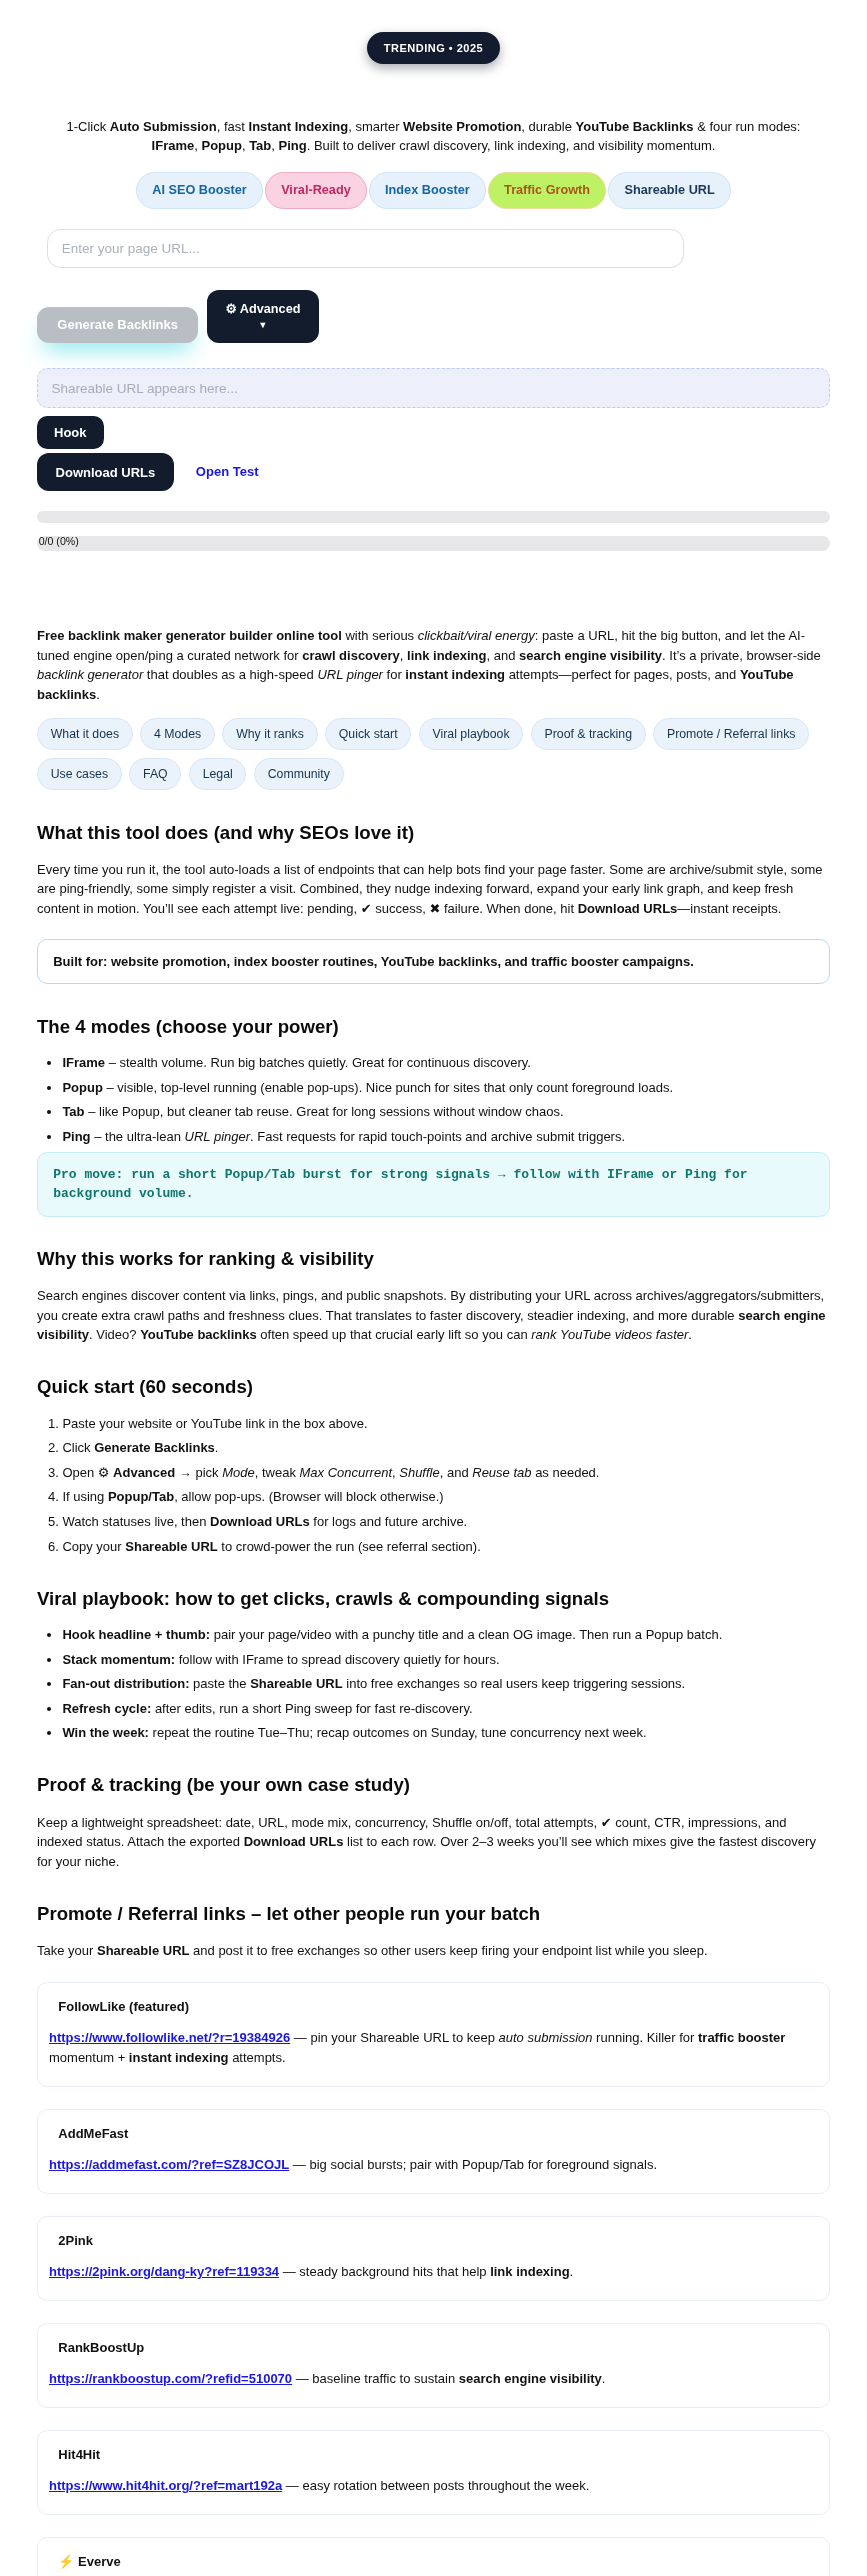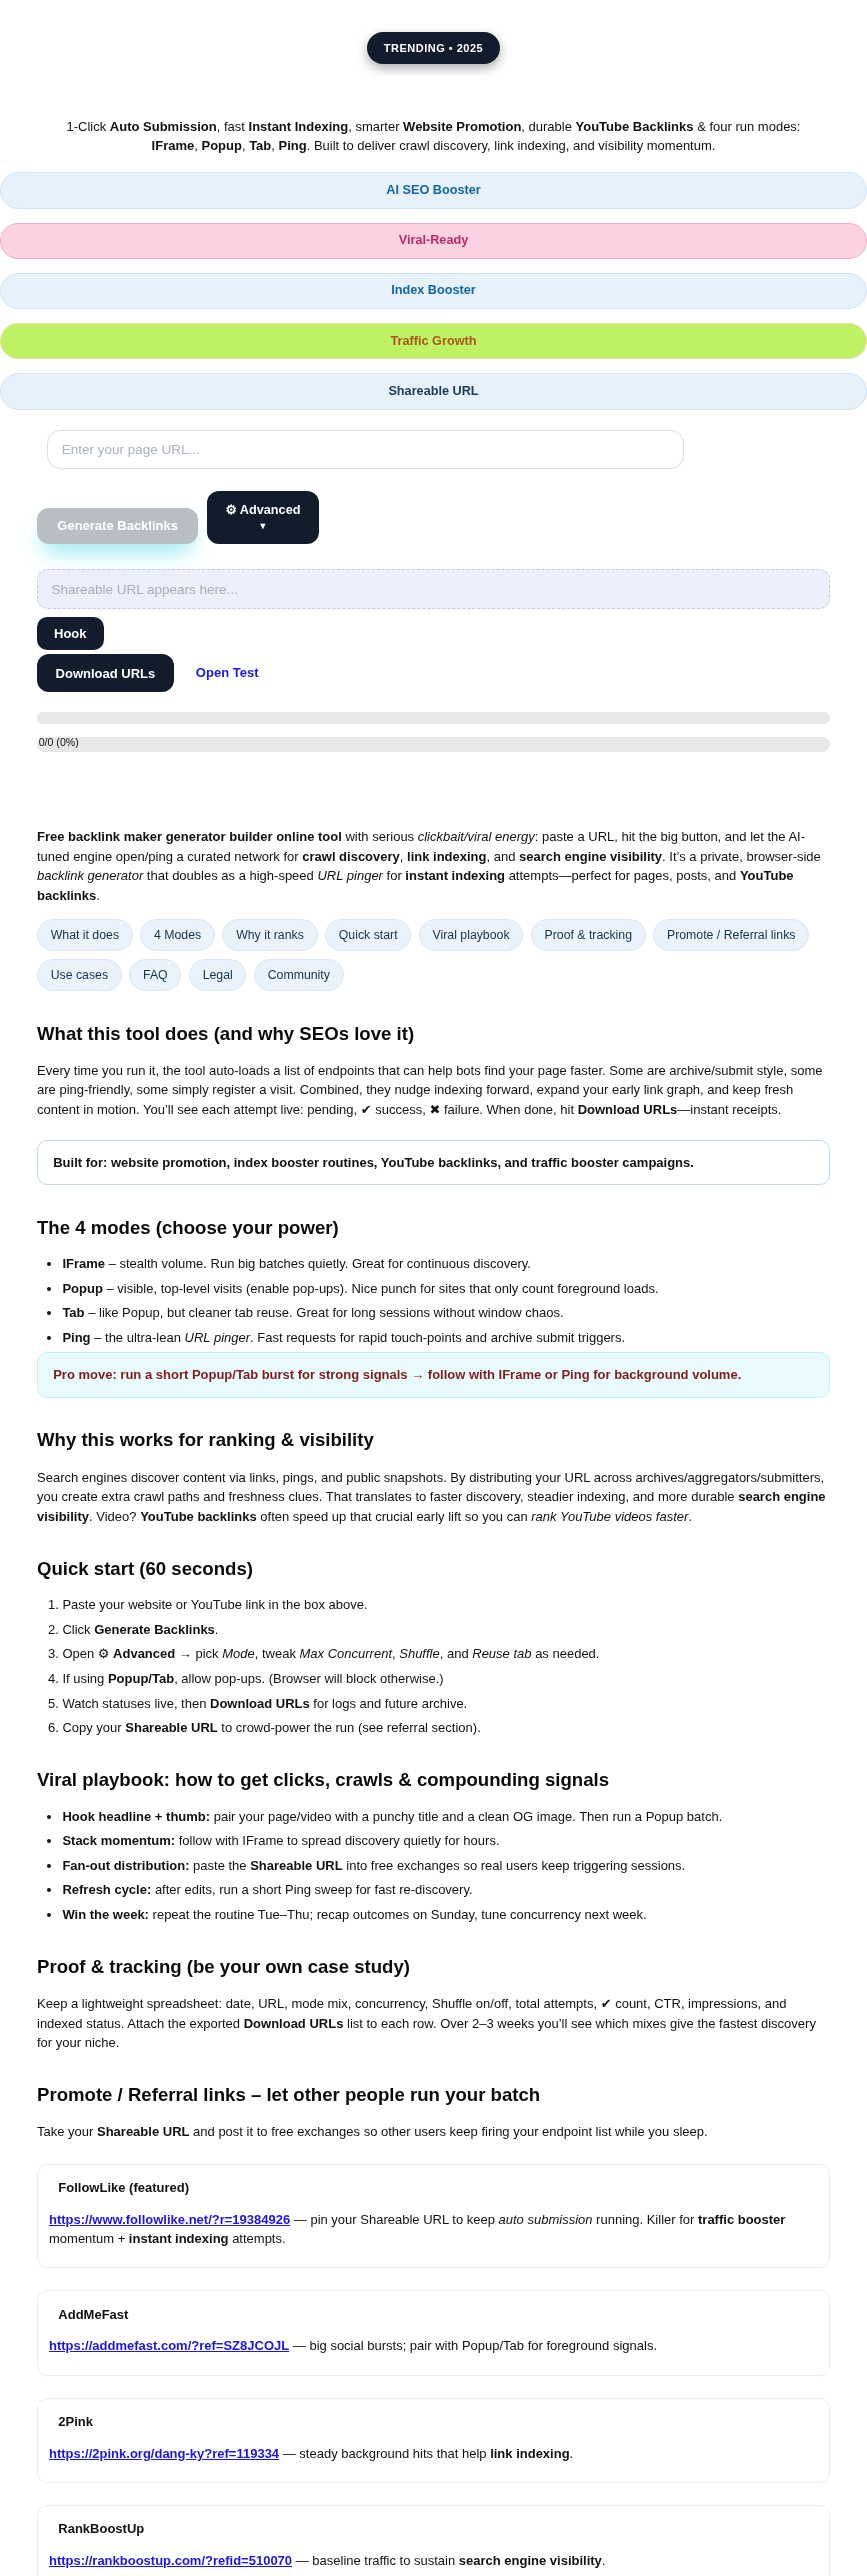--- a/index.html
+++ b/index.html
@@ -13,21 +13,21 @@
   .wrap { padding: 0 37px; }
 
   
   .hero { padding-top: 32px; text-align: center; }
   .badge {
     display: inline-block; background: #131c2e; color: #fff; font-weight: 700;
     font-size: 11px; letter-spacing: 0.5px; padding: 7.6px 17px; border-radius: 846px;
     box-shadow: 0 4.2px 10.2px rgba(10,16,30,.35);
   }
   .intro { margin: 54px auto 0; max-width: 745px; font-size: 13px; line-height: 1.45; }
-  .chips { margin-top: 17px; display: flex; justify-content: center; gap: 14px; flex-wrap: wrap; flex-direction: column; }
+  .chips { margin-top: 17px; display: flex; justify-content: center; gap: 2px; flex-wrap: wrap; }
   .chip {
     display: inline-block; font-weight: 700; font-size: 12.7px; padding: 7.6px 15.2px;
     border-radius: 846px; border: 0.8px solid transparent;
   }
   .chip-blue  { background:#e7f1fb; color:#1266a2; border-color:#cfe4f5; }
   .chip-pink  { background:#fad2e2; color:#bc2a62; border-color:#f2abc6; }
   .chip-amber { background:#bef264; color:#a8561a; border-color:#f1dba6; }
   .chip-navy  { background:#e7f1fb; color:#1b3a5c; border-color:#cfe4f5; }
 
   
@@ -81,21 +81,21 @@
     font-weight:400; font-size:12.3px; padding:6px 12.7px; border-radius: 846px; text-decoration:none;
   }
   h2 { font-size: 18.6px; font-weight:700; color:#0b0b0b; margin: 30.5px 0 0; line-height:1.25; }
   .para { margin-top: 16px; }
   .callout {
     margin-top: 20.3px; border: 1.3px solid #b9d7ee; border-radius: 10.2px;
     padding: 12px 15.2px;
   }
   .callout-teal {
     margin-top: 3px; background:#e8fafb; border:0.8px solid #c5eef3; border-radius:10.2px;
-    padding: 12px 15.2px; color:#7f1d1d;
+    padding: 12px 15.2px; color:#0f766e;font-family:Liberation Mono, monospace;
   }
   ul.bullets, ol.steps { margin: 15.2px 0 0 25.4px; }
   ul.bullets li, ol.steps li { margin-bottom: 5.1px; }
 
   
   .ref-card {
     border: 0.8px solid #e9eef5; border-radius: 10.2px; margin-top: 22px; padding: 13.5px 11px 18.6px;
   }
   .ref-card h3 { font-size: 13px; font-weight: 700; padding-left: 9.3px; }
   .ref-card .ref-line { margin-top: 12px; }
@@ -157,21 +157,21 @@
     <a class="nav-pill" href="#">Community</a>
   </nav>
 
   <h2>What this tool does (and why SEOs love it)</h2>
   <p class="para"><span>Every time you run it, the tool auto-loads a list of endpoints that can help bots find your page faster. Some are archive/submit style, some are ping-friendly, some simply register a visit. Combined, they nudge indexing forward, expand your early link graph, and keep fresh content in motion. You’ll see each attempt live:  pending, ✔ success, ✖ failure. When done, hit </span><span class="b">Download URLs</span><span>—instant receipts.</span></p>
   <div class="callout"><span class="b">Built for: website promotion, index booster routines, YouTube backlinks, and traffic booster campaigns.</span></div>
 
   <h2>The 4 modes (choose your power)</h2>
   <ul class="bullets">
     <li><span class="b">IFrame</span><span> – stealth volume. Run big batches quietly. Great for continuous discovery.</span></li>
-    <li><span class="b">Popup</span><span> – visible, top-level visits (enable pop-ups). Nice punch for sites that only count foreground loads.</span></li>
+    <li><span class="b">Popup</span><span> – visible, top-level running (enable pop-ups). Nice punch for sites that only count foreground loads.</span></li>
     <li><span class="b">Tab</span><span> – like Popup, but cleaner tab reuse. Great for long sessions without window chaos.</span></li>
     <li><span class="b">Ping</span><span> – the ultra-lean </span><span class="i">URL pinger</span><span>. Fast requests for rapid touch-points and archive submit triggers.</span></li>
   </ul>
   <div class="callout-teal"><span class="b">Pro move: run a short Popup/Tab burst for strong signals → follow with IFrame or Ping for background volume.</span></div>
 
   <h2>Why this works for ranking &amp; visibility</h2>
   <p class="para"><span>Search engines discover content via links, pings, and public snapshots. By distributing your URL across archives/aggregators/submitters, you create extra crawl paths and freshness clues. That translates to faster discovery, steadier indexing, and more durable </span><span class="b">search engine visibility</span><span>. Video? </span><span class="b">YouTube backlinks</span><span> often speed up that crucial early lift so you can </span><span class="i">rank YouTube videos faster</span><span>.</span></p>
 
   <h2>Quick start (60 seconds)</h2>
   <ol class="steps">

